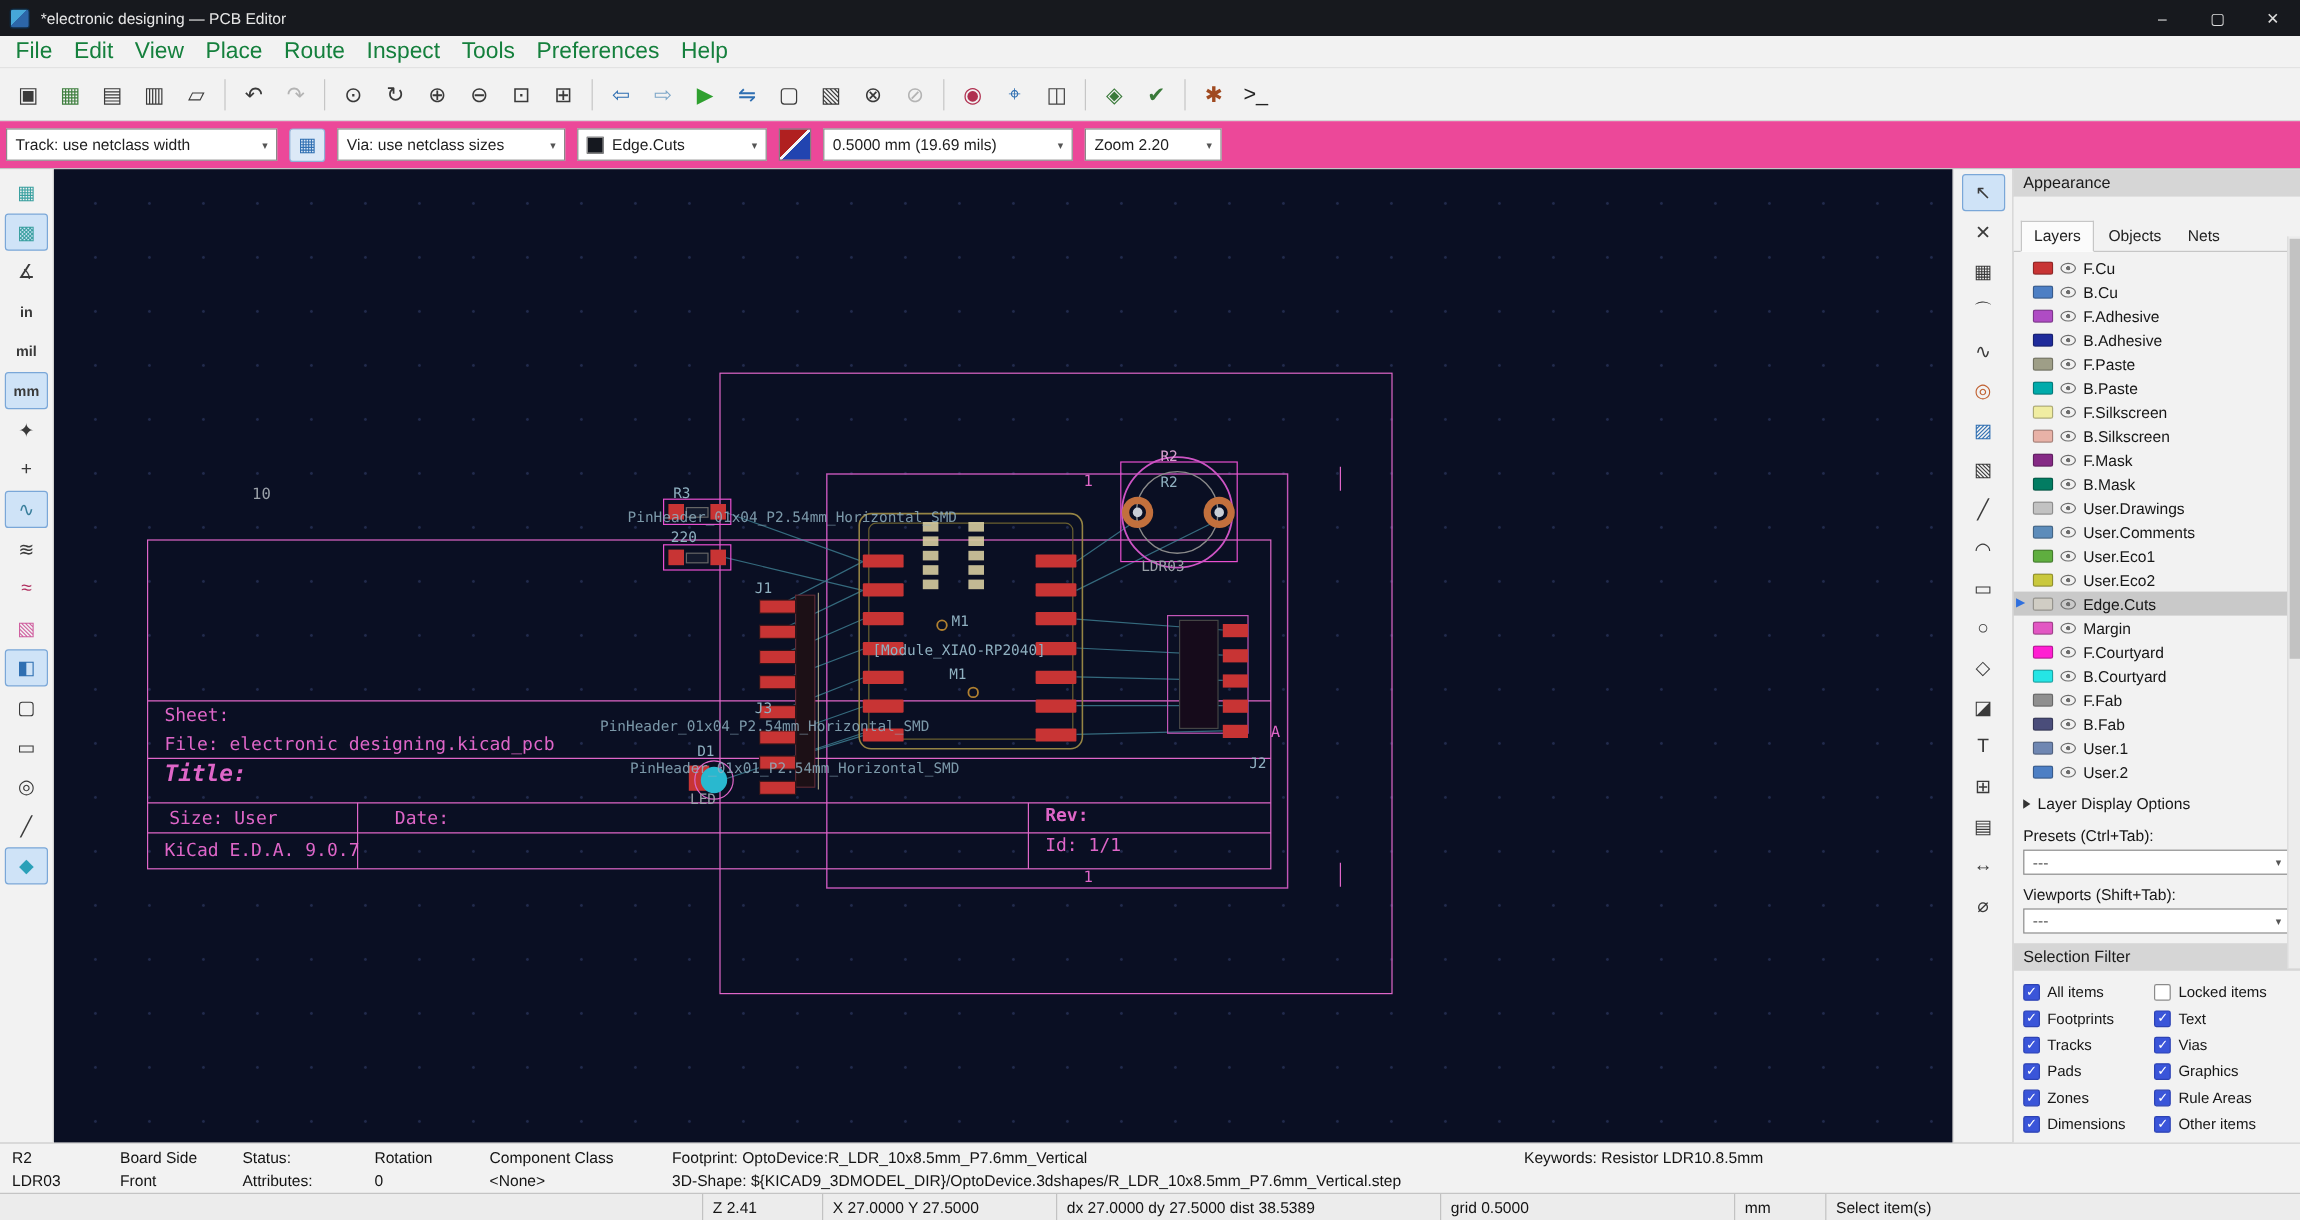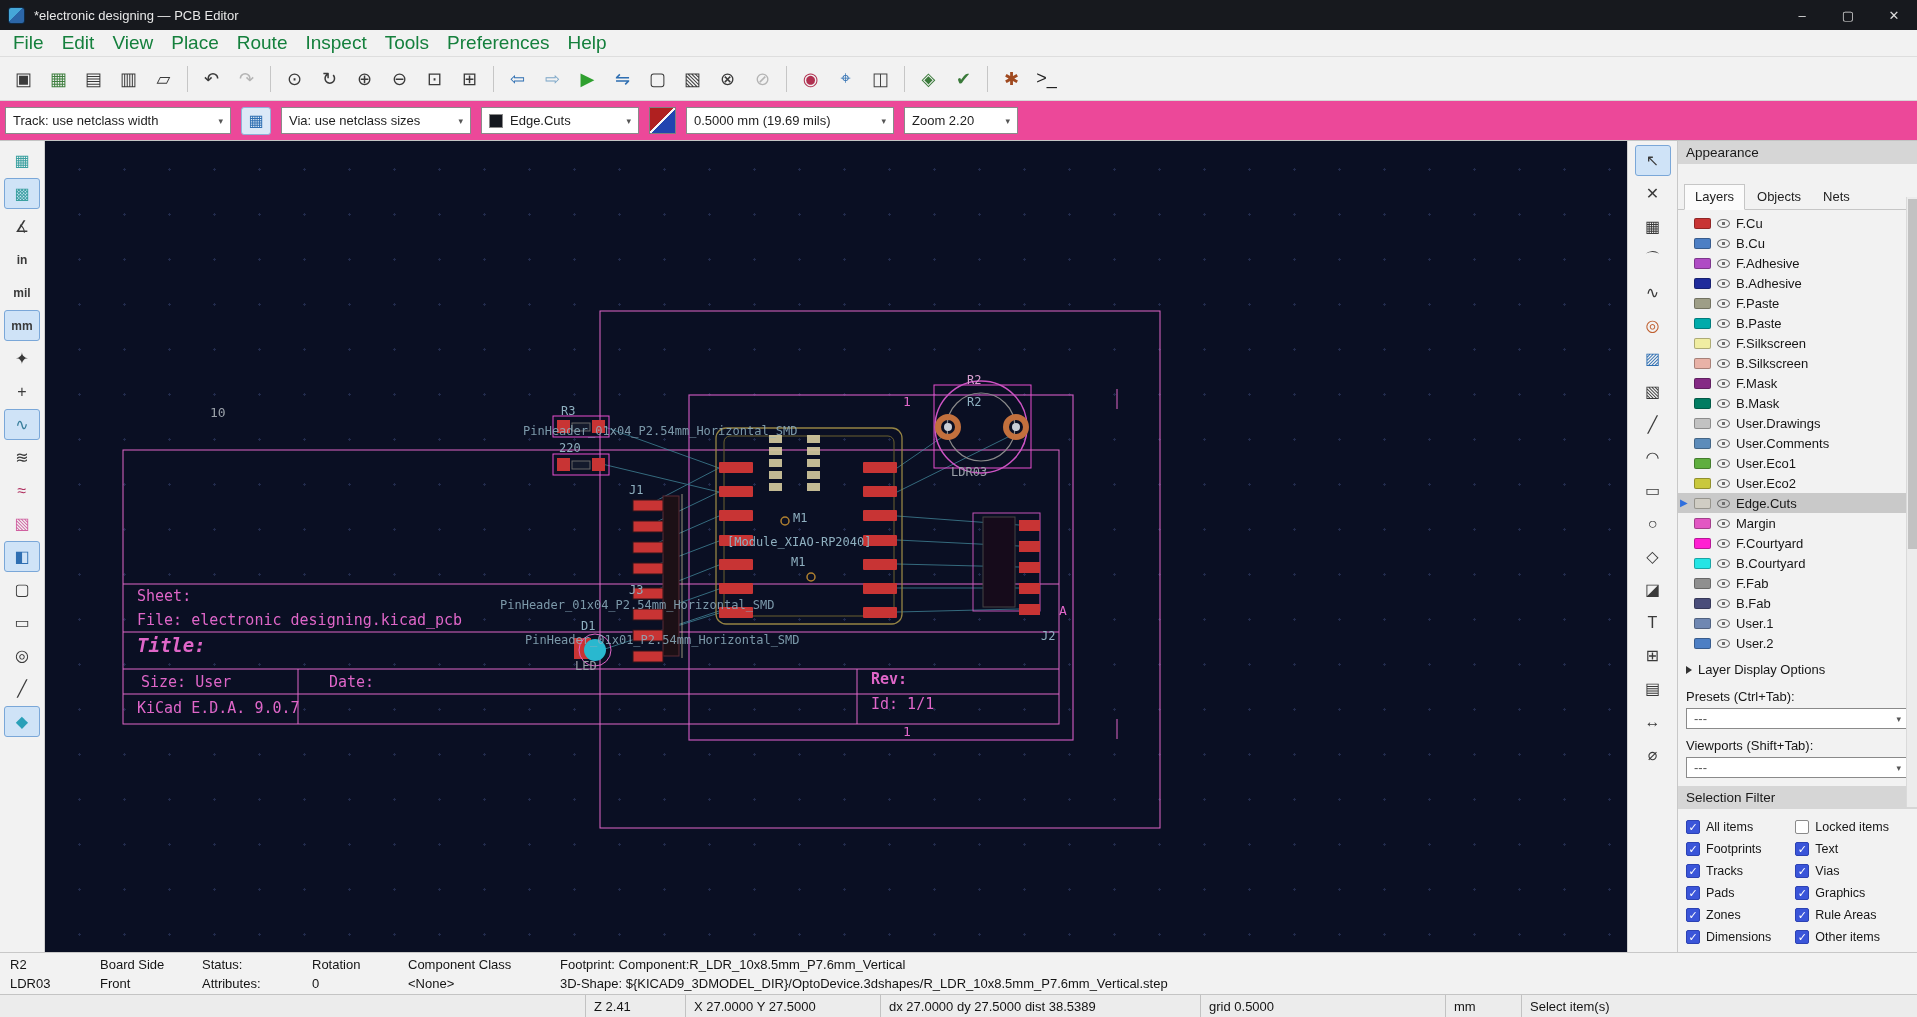--- a/index.html
+++ b/index.html
@@ -807,24 +807,25 @@
     </div>
     <div class="st-col" style="width:96px">
       <div>Rotation</div>
       <div>0</div>
     </div>
     <div class="st-col" style="width:152px">
       <div>Component Class</div>
       <div>&lt;None&gt;</div>
     </div>
     <div class="st-col" style="width:710px">
-      <div>Footprint: Component:R_LDR_10x8.5mm_P7.6mm_Vertical</div>
+      <div>Footprint: OptoDevice:R_LDR_10x8.5mm_P7.6mm_Vertical</div>
       <div>3D-Shape: ${KICAD9_3DMODEL_DIR}/OptoDevice.3dshapes/R_LDR_10x8.5mm_P7.6mm_Vertical.step</div>
     </div>
     <div class="st-col" style="flex:1">
+      <div>Keywords: Resistor LDR10.8.5mm</div>
     </div>
   </div>
 
   <div class="status2">
     <div style="width:585px"></div>
     <div class="seg" style="width:100px">Z 2.41</div>
     <div class="seg" style="width:195px">X 27.0000 Y 27.5000</div>
     <div class="seg" style="width:320px">dx 27.0000  dy 27.5000  dist 38.5389</div>
     <div class="seg" style="width:245px">grid 0.5000</div>
     <div class="seg" style="width:76px">mm</div>

